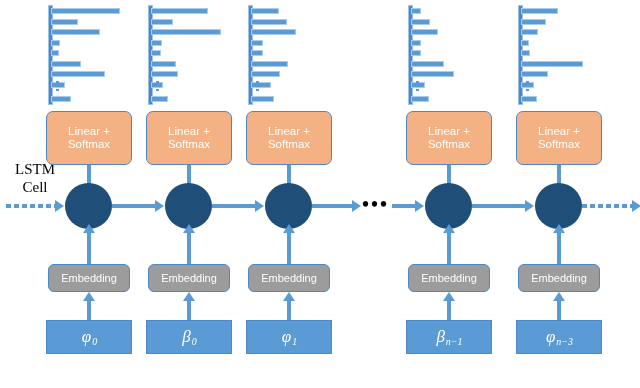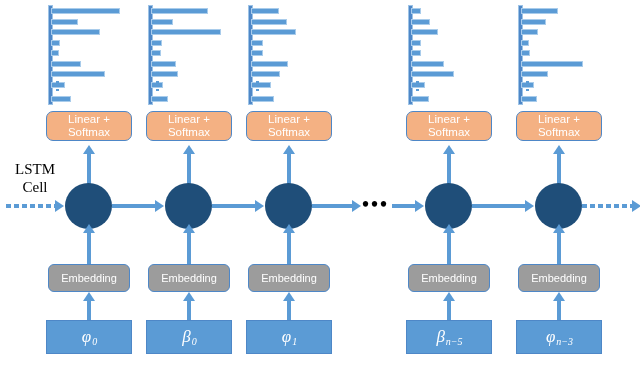--- a/index.html
+++ b/index.html
@@ -81,21 +81,21 @@
     align-items: center;
     justify-content: center;
     text-align: center;
     line-height: 1.12;
     white-space: pre-line;
   }
   .softmax-box {
     left: 6px;
     top: 111px;
     width: 86px;
-    height: 30px;
+    height: 54px;
     background: #F4B183;
     font-size: 11.5px;
   }
   .embed-box {
     left: 8px;
     top: 264px;
     width: 82px;
     height: 28px;
     background: #9C9C9C;
     font-size: 11px;
@@ -355,21 +355,21 @@
     </div>
     <div class="v-arrow arrow-out"></div>
     <div class="box softmax-box">Linear +
 Softmax</div>
     <div class="node"></div>
     <div class="v-arrow arrow-in"></div>
     <div class="box embed-box">Embedding</div>
     <div class="v-arrow arrow-emb"></div>
     <div class="input-box">
       <span>β</span>
-      <span class="sub">n−5</span>
+      <span class="sub">n−1</span>
     </div>
   </div>
 <div class="col" style="left: 510px;">
     <div class="barchart">
       <div class="axis"></div>
       <div class="bar" style="width: 37.44px; top: 3px;"></div>
       <div class="bar" style="width: 24.96px; top: 13.5px;"></div>
       <div class="bar" style="width: 17.16px; top: 24px;"></div>
       <div class="bar" style="width: 7.8px; top: 34.5px;"></div>
       <div class="bar" style="width: 8.58px; top: 45px;"></div>

